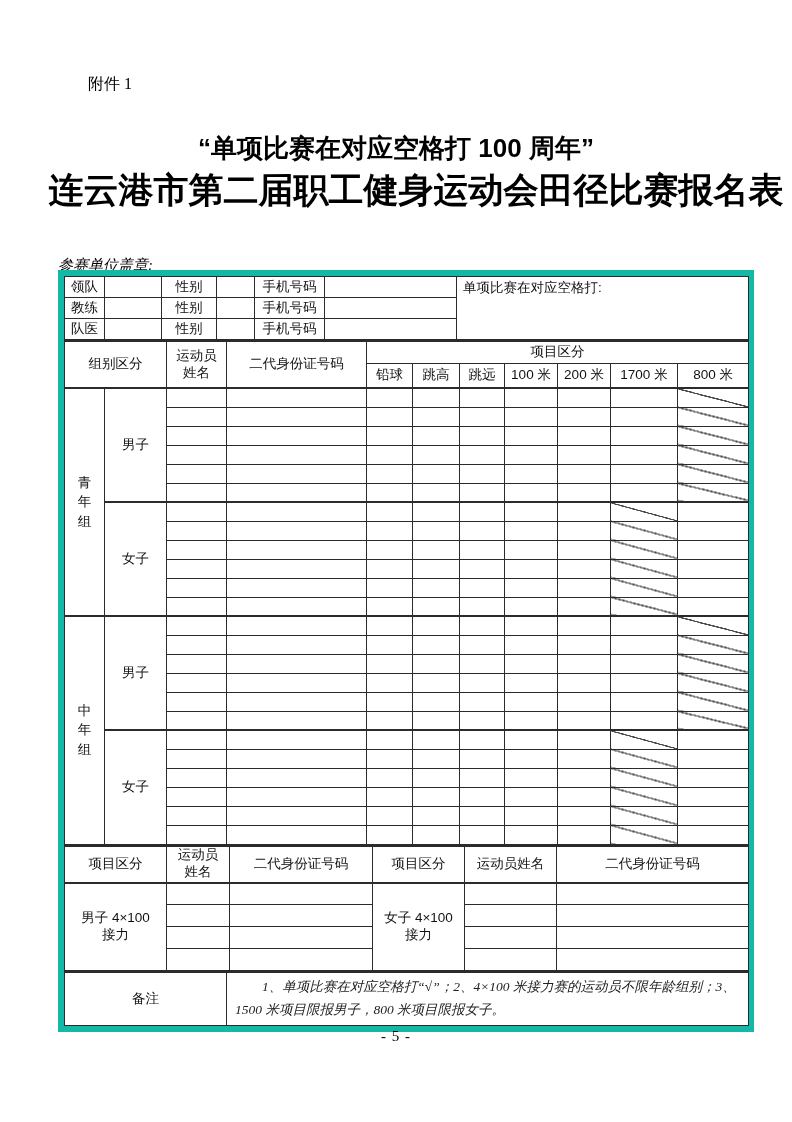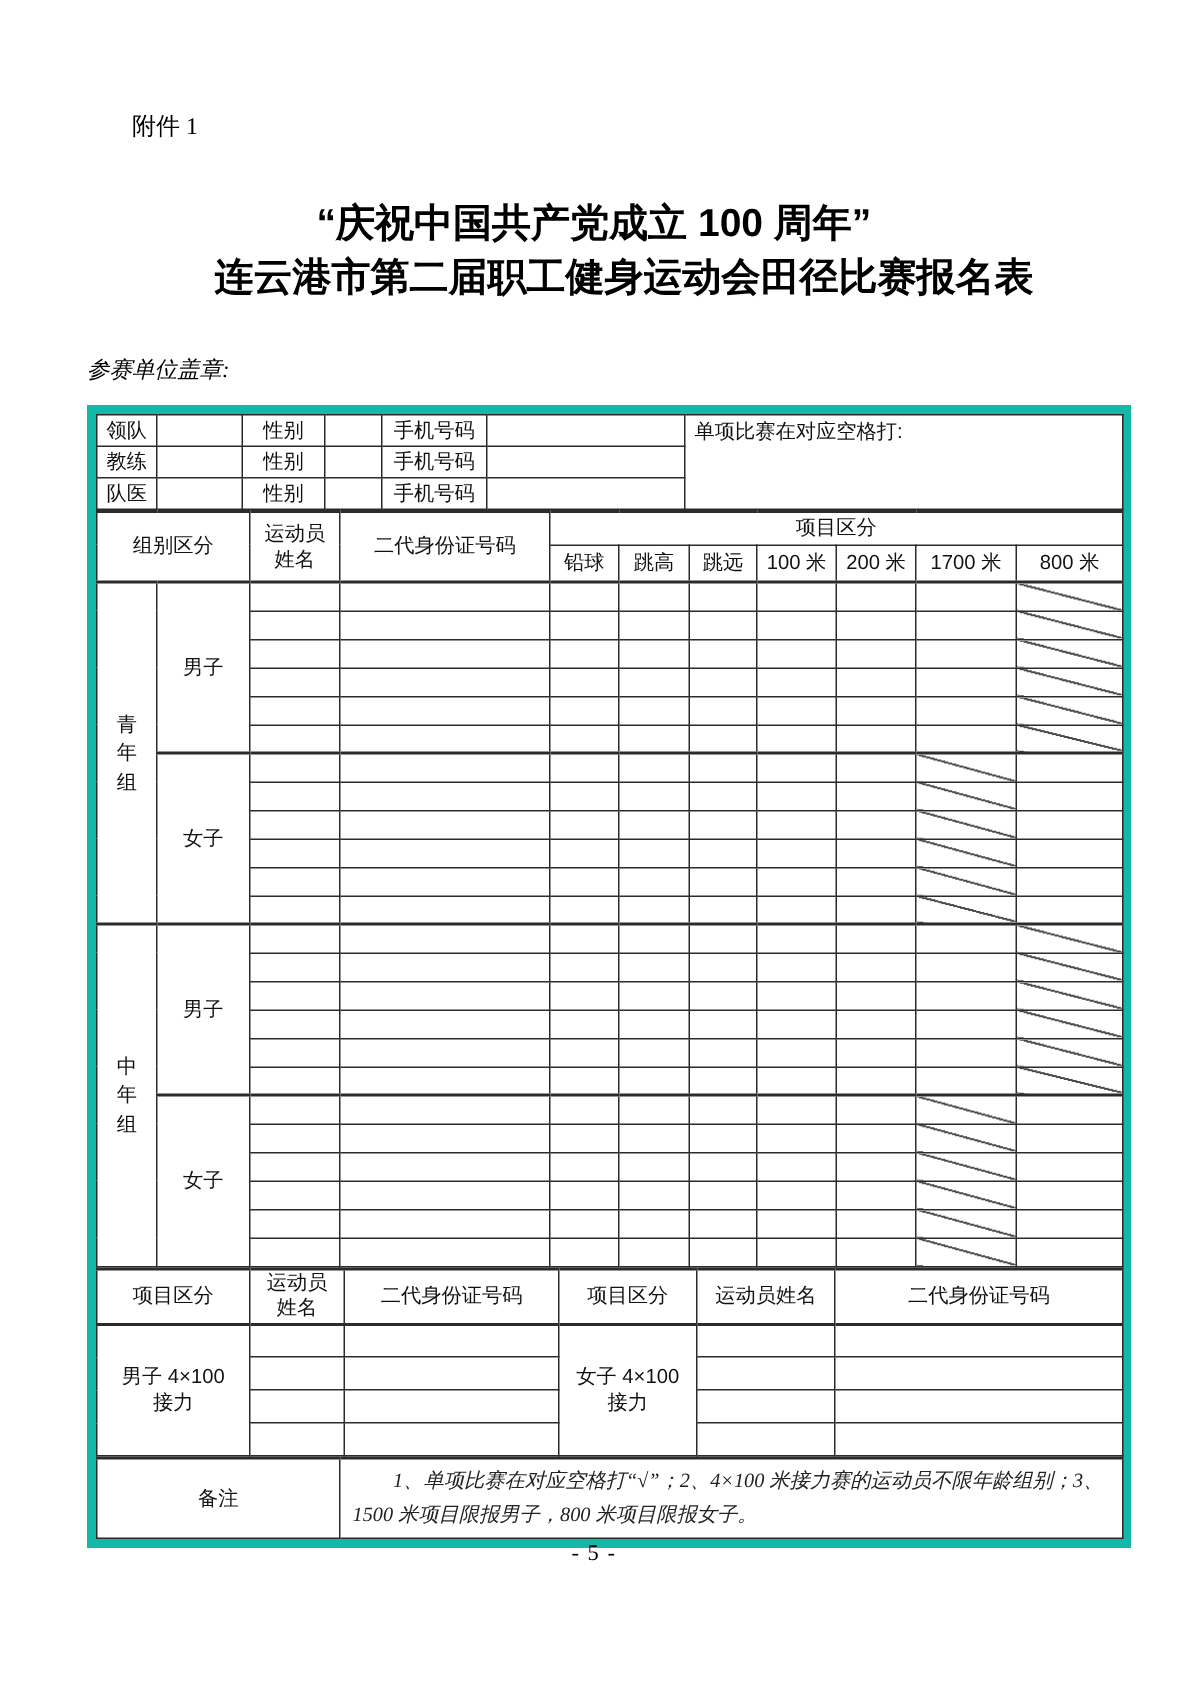--- a/index.html
+++ b/index.html
@@ -6,23 +6,23 @@
   .page{
     position:relative;width:790px;height:1122px;background:#ffffff;
     font-family:"Liberation Sans",sans-serif;color:#111;overflow:hidden;
   }
   .attachment{
     position:absolute;left:88px;top:74px;font-size:16px;
     font-family:"Liberation Serif",serif;color:#000;
   }
   .title-block{position:absolute;left:0;top:132px;width:792px;text-align:center;color:#000;}
   .title-line1{font-size:26px;font-weight:700;line-height:1.25;font-family:"Liberation Sans",sans-serif;}
-  .title-line2{font-size:26px;font-weight:700;line-height:1.2;margin-top:4px;font-family:"Liberation Sans",sans-serif;margin-left:40px;}
+  .title-line2{font-size:35px;font-weight:700;line-height:1.2;margin-top:4px;font-family:"Liberation Sans",sans-serif;margin-left:40px;}
   .seal{
-    position:absolute;left:58px;top:237px;font-size:15px;
+    position:absolute;left:58px;top:256px;font-size:15px;
     font-family:"Liberation Serif",serif;font-style:italic;color:#000;
   }
   .form{
     position:absolute;left:58px;top:270px;width:684px;
     border:6px solid #14b8a6;
   }
   table{border-collapse:collapse;table-layout:fixed;width:684px;}
   td{
     border:1px solid #2b2b2b;padding:0;font-size:13.5px;color:#111;
     text-align:center;vertical-align:middle;overflow:hidden;
@@ -66,21 +66,21 @@
   }
 </style>
 </head>
 <body>
 
 <div class="page">
 
   <div class="attachment">附件 1</div>
 
   <div class="title-block">
-    <div class="title-line1">“庆祝中国共产党成立 100 周年”</div>
+    <div class="title-line1">“单项比赛在对应空格打 100 周年”</div>
     <div class="title-line2">连云港市第二届职工健身运动会田径比赛报名表</div>
   </div>
 
   <div class="seal">参赛单位盖章:</div>
 
   <div class="form">
 
     <table class="staff">
       <colgroup>
         <col style="width:40px">

